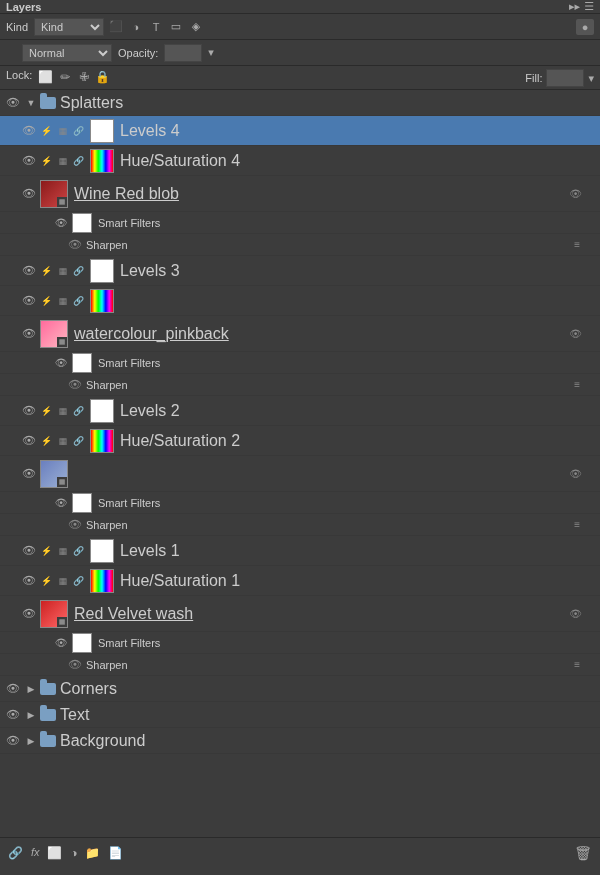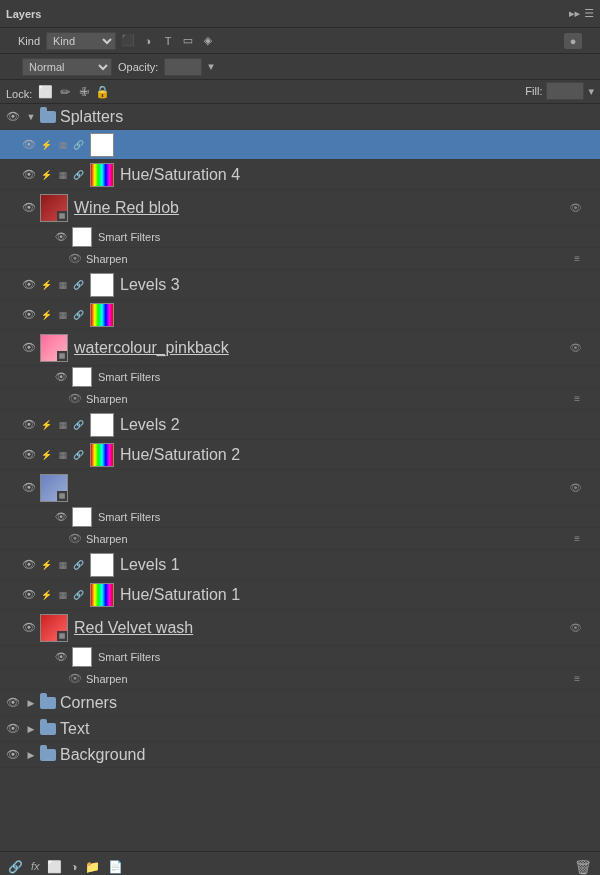--- a/index.html
+++ b/index.html
@@ -14,37 +14,37 @@
     }
 
     
     .panel-header {
       display: flex;
       align-items: center;
       justify-content: space-between;
       background: #3c3c3c;
       padding: 4px 6px;
       border-bottom: 1px solid #2a2a2a;
-      height: 28px;
+      height: 14px;
     }
     .panel-title {
       font-size: 11px;
       color: #ccc;
       font-weight: bold;
     }
     .panel-header-icons {
       display: flex;
       gap: 4px;
     }
 
     
     .toolbar1 {
       display: flex;
       align-items: center;
-      padding: 3px 18px;
+      padding: 3px 6px;
       background: #3c3c3c;
       border-bottom: 1px solid #2a2a2a;
       gap: 4px;
       height: 26px;
     }
     .kind-select {
       background: #555;
       border: 1px solid #444;
       color: #ccc;
       font-size: 11px;
@@ -92,21 +92,21 @@
       color: #ccc;
       font-size: 11px;
       height: 18px;
       width: 38px;
       padding: 0 2px;
     }
 
     
     .toolbar3 {
       display: flex;
-      align-items: flex-end;
+      align-items: flex-start;
       padding: 3px 6px;
       background: #3c3c3c;
       border-bottom: 1px solid #2a2a2a;
       gap: 4px;
       height: 24px;
     }
     .lock-label {
       color: #ccc;
       font-size: 11px;
       margin-right: 2px;
@@ -360,20 +360,21 @@
   </div>
 
   <div class="layer-item selected indent1">
     <span class="eye-icon">👁</span>
     <div class="layer-controls">
       <span class="ctrl-icon">⚡</span>
       <span class="ctrl-icon">▦</span>
       <span class="ctrl-icon">🔗</span>
     </div>
     <div class="layer-thumb thumb-white"></div>
+    <span class="layer-name">Levels 4</span>
   </div>
 
   <div class="layer-item indent1">
     <span class="eye-icon">👁</span>
     <div class="layer-controls">
       <span class="ctrl-icon">⚡</span>
       <span class="ctrl-icon">▦</span>
       <span class="ctrl-icon">🔗</span>
     </div>
     <div class="layer-thumb thumb-huesat"></div>

